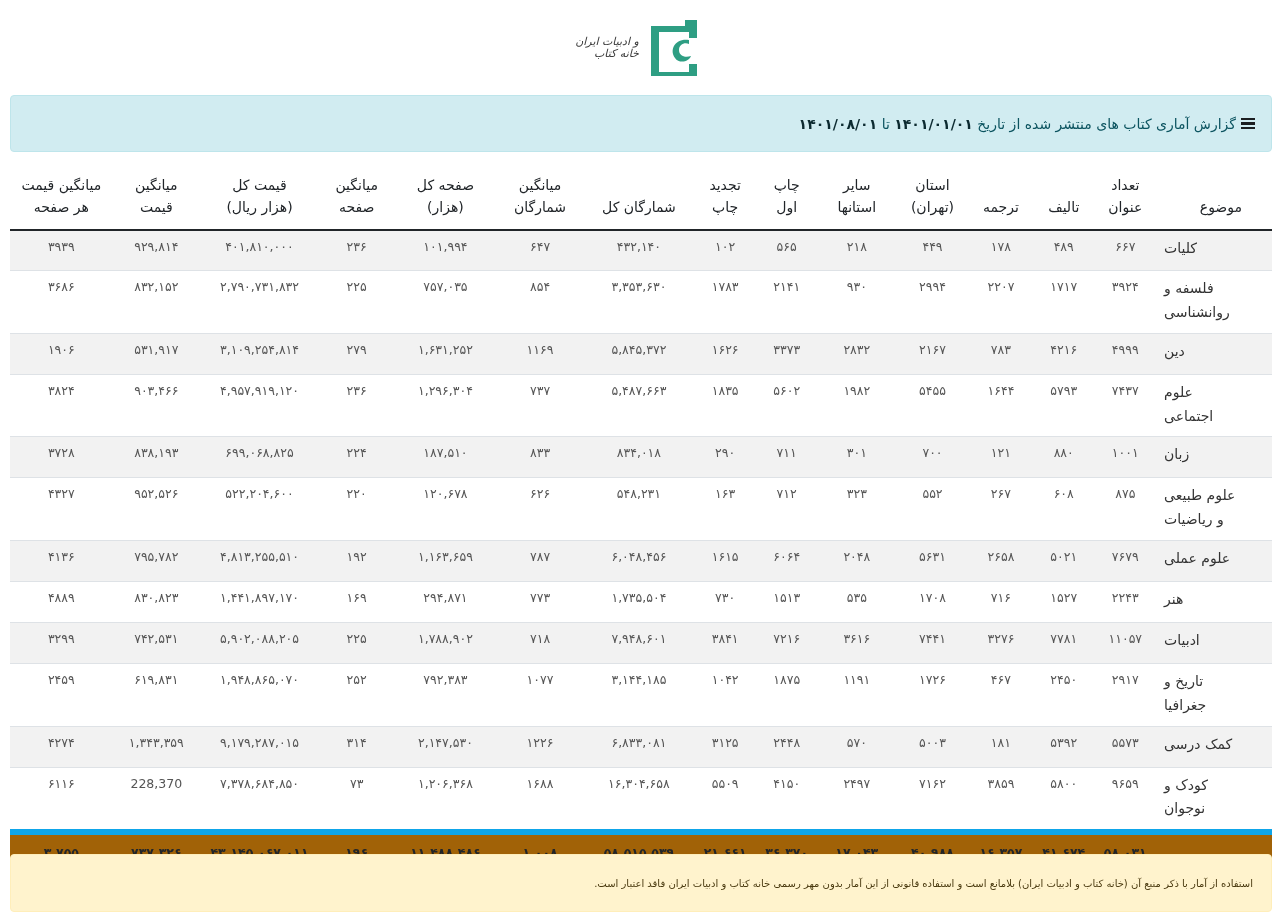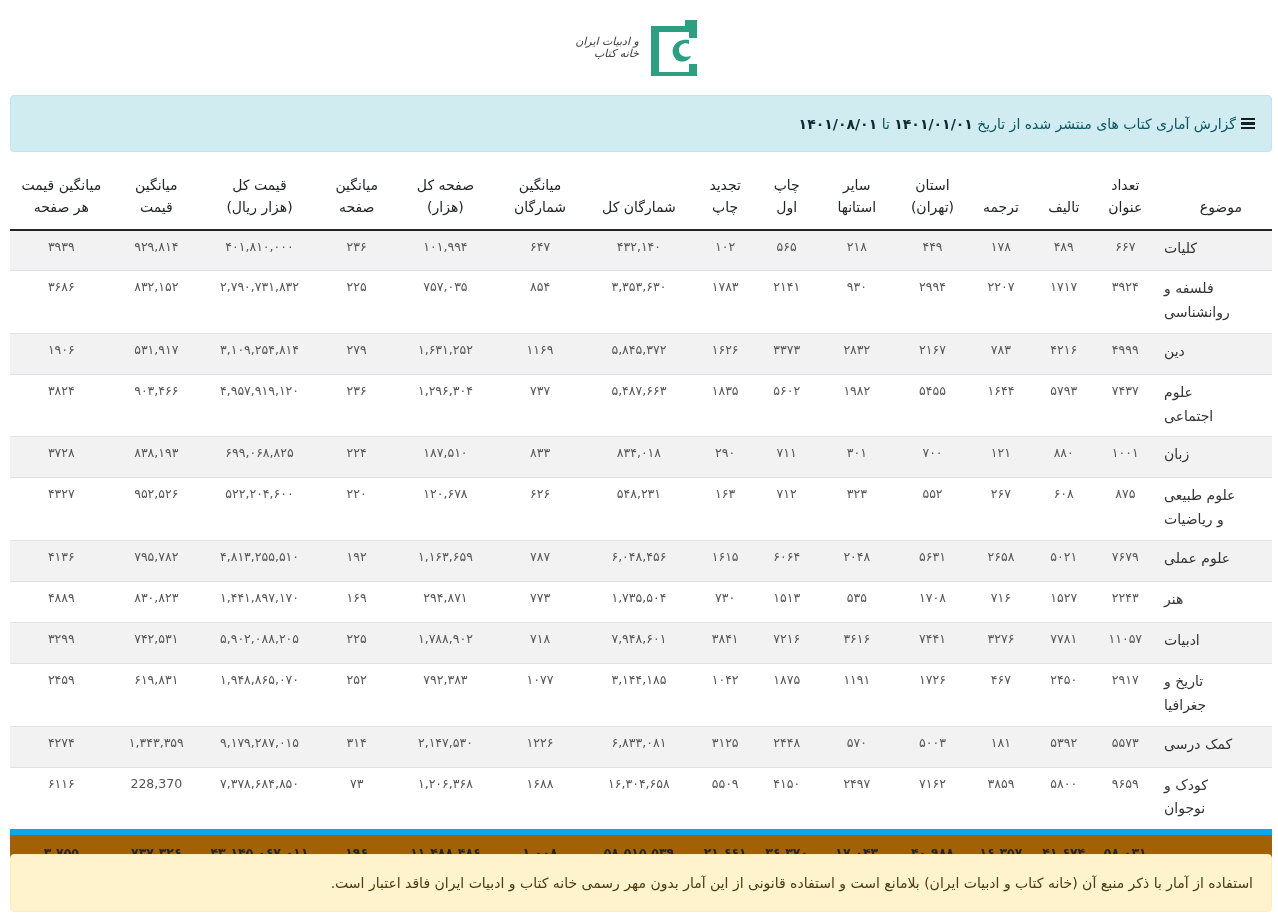--- a/index.html
+++ b/index.html
@@ -36,21 +36,21 @@
       color: #555; vertical-align: top; height: 41px; font-size: 12.5px;
     }
     table.stats td.subject { text-align: left; color: #333; font-size: 14px; padding-right: 30px; line-height: 1.7; padding-top: 6px; }
     table.stats tbody tr:nth-child(odd) { background: #f2f2f2; }
     table.stats tr.total td { font-weight: bold; color: #212529; background: #a16207; border-top: 6px solid #0ea5e9; border-bottom: 1px solid #dee2e6; padding-top: 10px; height: 40px; }
 
     .warn-alert {
       position: absolute; left: 10px; top: 854px; width: 1262px; height: 58px;
       background: #fff3cd; border: 1px solid #ffeeba; border-radius: 4px;
       color: #4a3a10; display: flex; align-items: center; padding-right: 18px;
-      font-size: 14px;
+      font-size: 10px;
     }
   </style>
 </head>
 <body>
 
 <div class="logo-wrap">
   <div class="logo">
     <div class="logo-text">
       <div>و ادبیات ایران</div>
       <div>خانه کتاب</div>

